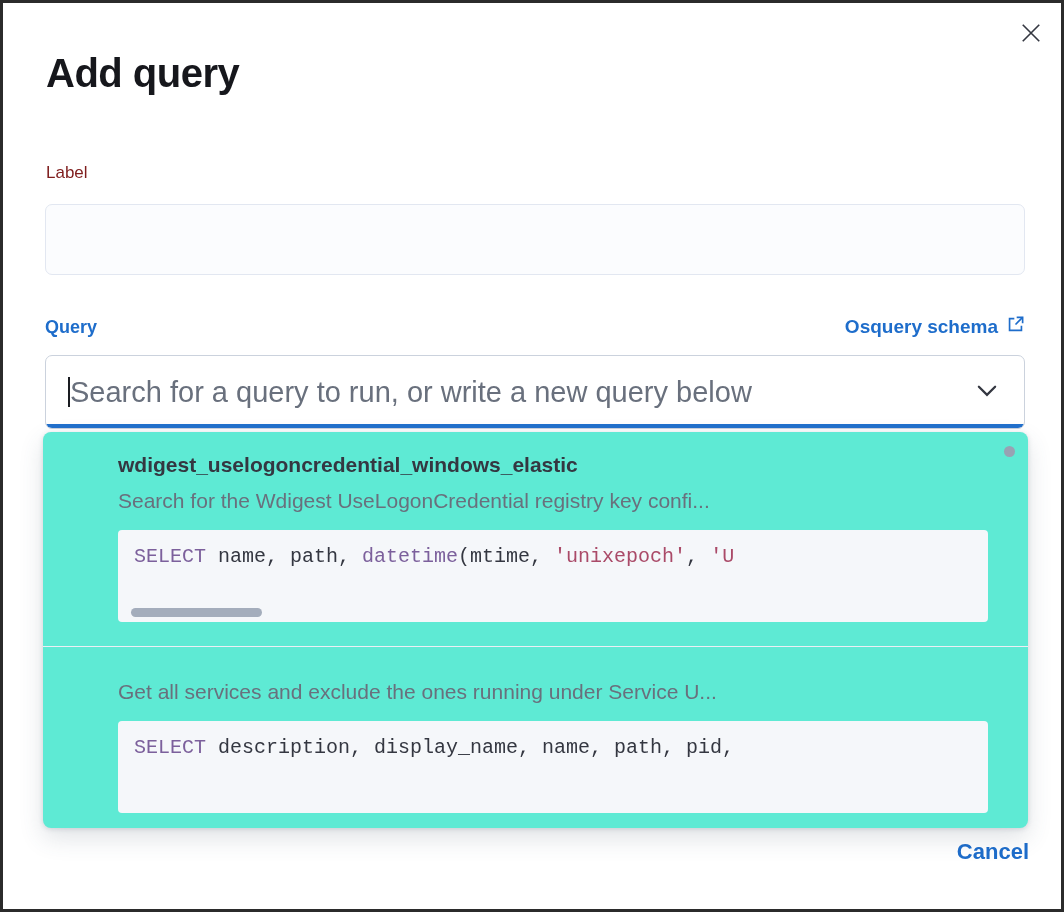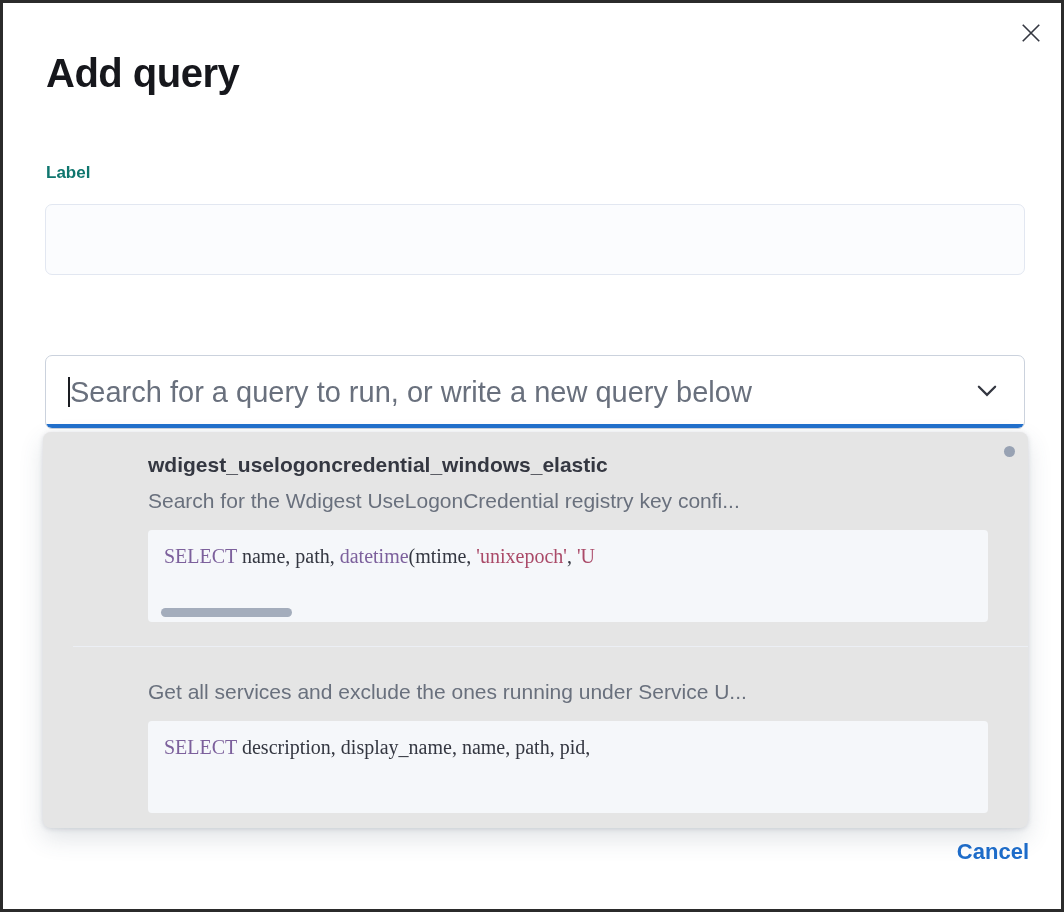--- a/index.html
+++ b/index.html
@@ -35,21 +35,21 @@
     display:flex;align-items:center;justify-content:center;
     cursor:pointer;background:none;border:none;
   }
   .modal-title{
     position:absolute;left:43px;top:48px;
     font-size:40px;font-weight:700;color:var(--c-text-dark);
     letter-spacing:-0.5px;
   }
   .field-label{
     position:absolute;left:43px;top:160px;
-    font-size:17px;font-weight:700;color:#0f766e;
+    font-size:17px;font-weight:400;color:#7f1d1d;
   }
   .label-input{
     position:absolute;left:42px;top:201px;
     width:980px;height:71px;
     background:var(--c-input-bg);
     border:1px solid var(--c-input-border);
     border-radius:7px;
     font-size:20px;color:var(--c-text);
     padding:0 18px;
     outline:none;
@@ -84,26 +84,25 @@
     width:2px;height:30px;background:#1a1c21;flex:0 0 2px;
   }
   .placeholder-text{
     font-size:29px;color:var(--c-text-subdued);
     flex:1 1 auto;white-space:nowrap;overflow:hidden;
   }
   .chevron{flex:0 0 auto;}
   .dropdown-panel{
     position:absolute;left:40px;top:429px;
     width:985px;height:396px;
-    background:#e5e5e5;
+    background:#5eead4;
     border-radius:8px;
     box-shadow:0 1px 5px rgba(65,78,101,.18),0 10px 24px rgba(65,78,101,.16);
     overflow:hidden;
     z-index:5;
-    padding-left:30px;
   }
   .scroll-dot{
     position:absolute;top:14px;right:13px;
     width:11px;height:11px;border-radius:50%;
     background:#98a2b3;
   }
   .option{
     padding:21px 40px 24px 75px;
   }
   .option-title{
@@ -115,21 +114,21 @@
     font-size:21px;color:var(--c-text-subdued);
     white-space:nowrap;overflow:hidden;
   }
   .code-block{
     position:relative;
     margin-top:17px;
     background:var(--c-code-bg);
     border-radius:4px;
     height:92px;
     padding:15px 16px 0 16px;
-    font-family:Liberation Serif, serif;
+    font-family:Liberation Mono, monospace;
     font-size:20px;color:var(--c-text);
     white-space:nowrap;overflow:hidden;
   }
   .tok-keyword{color:var(--c-keyword);}
   .tok-string{color:var(--c-string);}
   .hscroll-thumb{
     position:absolute;left:13px;bottom:5px;
     width:131px;height:9px;border-radius:5px;
     background:var(--c-thumb);
     cursor:pointer;
@@ -164,20 +163,33 @@
     <svg width="22" height="22" viewBox="0 0 16 16" fill="none" stroke="#343741" stroke-width="1.2">
       <path d="M2 2 L14 14 M14 2 L2 14"></path>
     </svg>
   </button>
 
   <h1 class="modal-title">Add query</h1>
 
   <div class="field-label">Label</div>
   <input class="label-input" type="text" value="" style="">
 
+  <div class="query-row">
+    <span class="query-label">Query</span>
+    <a class="schema-link">
+      <span>Osquery schema</span>
+      <span>
+        <svg width="19" height="19" viewBox="0 0 16 16" fill="none" stroke="#1e6dcb" stroke-width="1.4">
+          <path d="M7 3 H3 V13 H13 V9"></path>
+          <path d="M9 2 H14 V7"></path>
+          <path d="M14 2 L8 8"></path>
+        </svg>
+      </span>
+    </a>
+  </div>
 
   <div class="combobox">
     <span class="caret"></span>
     <span class="placeholder-text">Search for a query to run, or write a new query below</span>
     <span class="chevron">
       <svg width="26" height="26" viewBox="0 0 16 16" fill="none" stroke="#343741" stroke-width="1.4" stroke-linecap="round">
         <path d="M3 6 L8 11 L13 6"></path>
       </svg>
     </span>
     <span class="focus-bar"></span>

